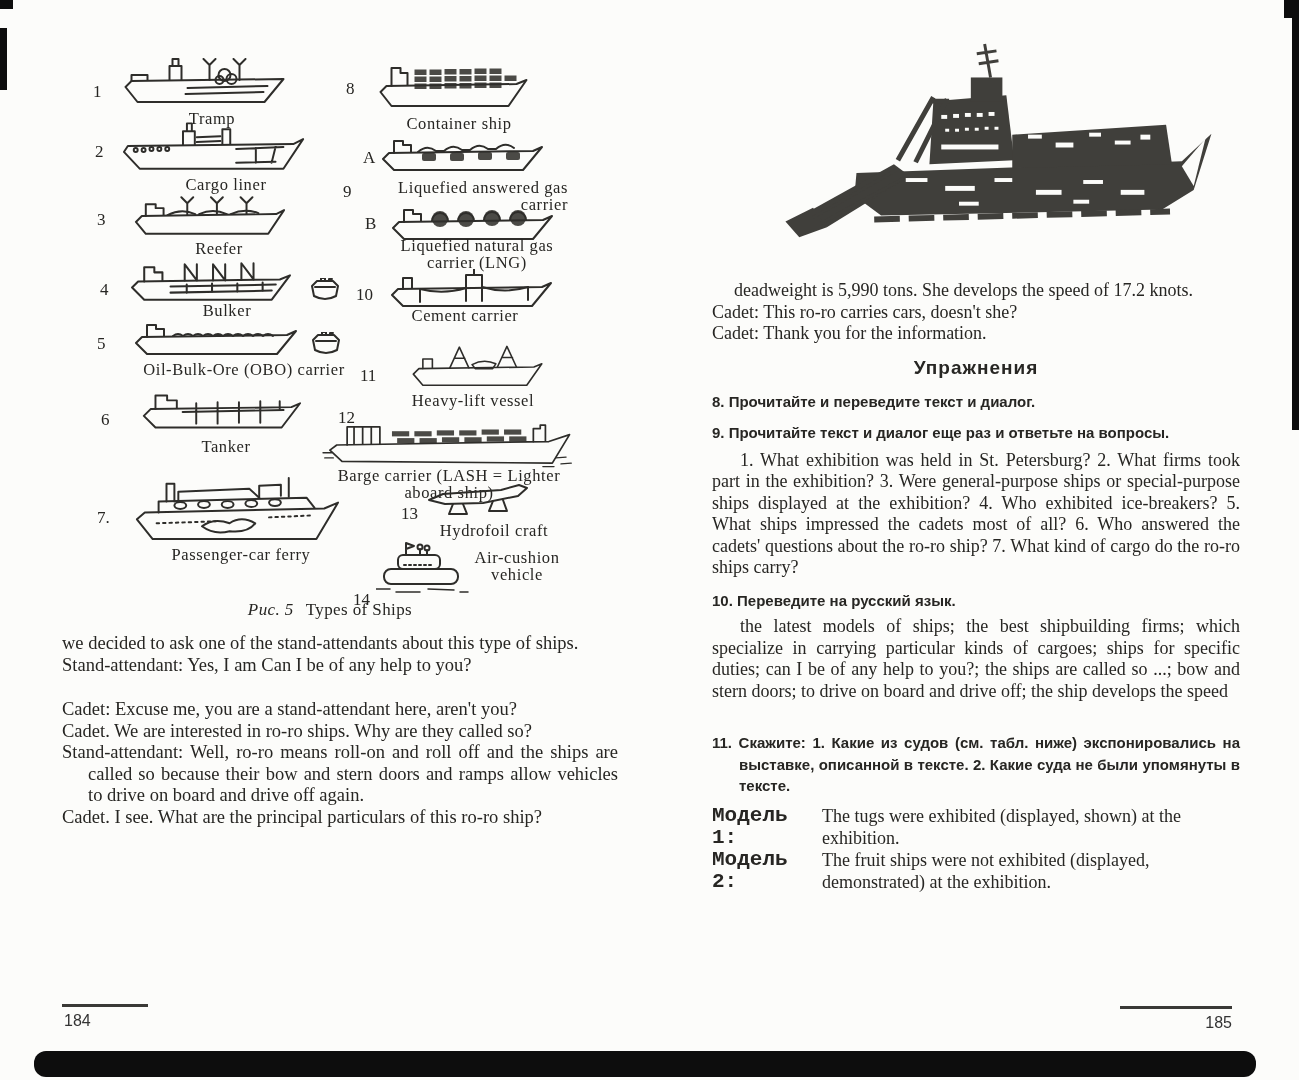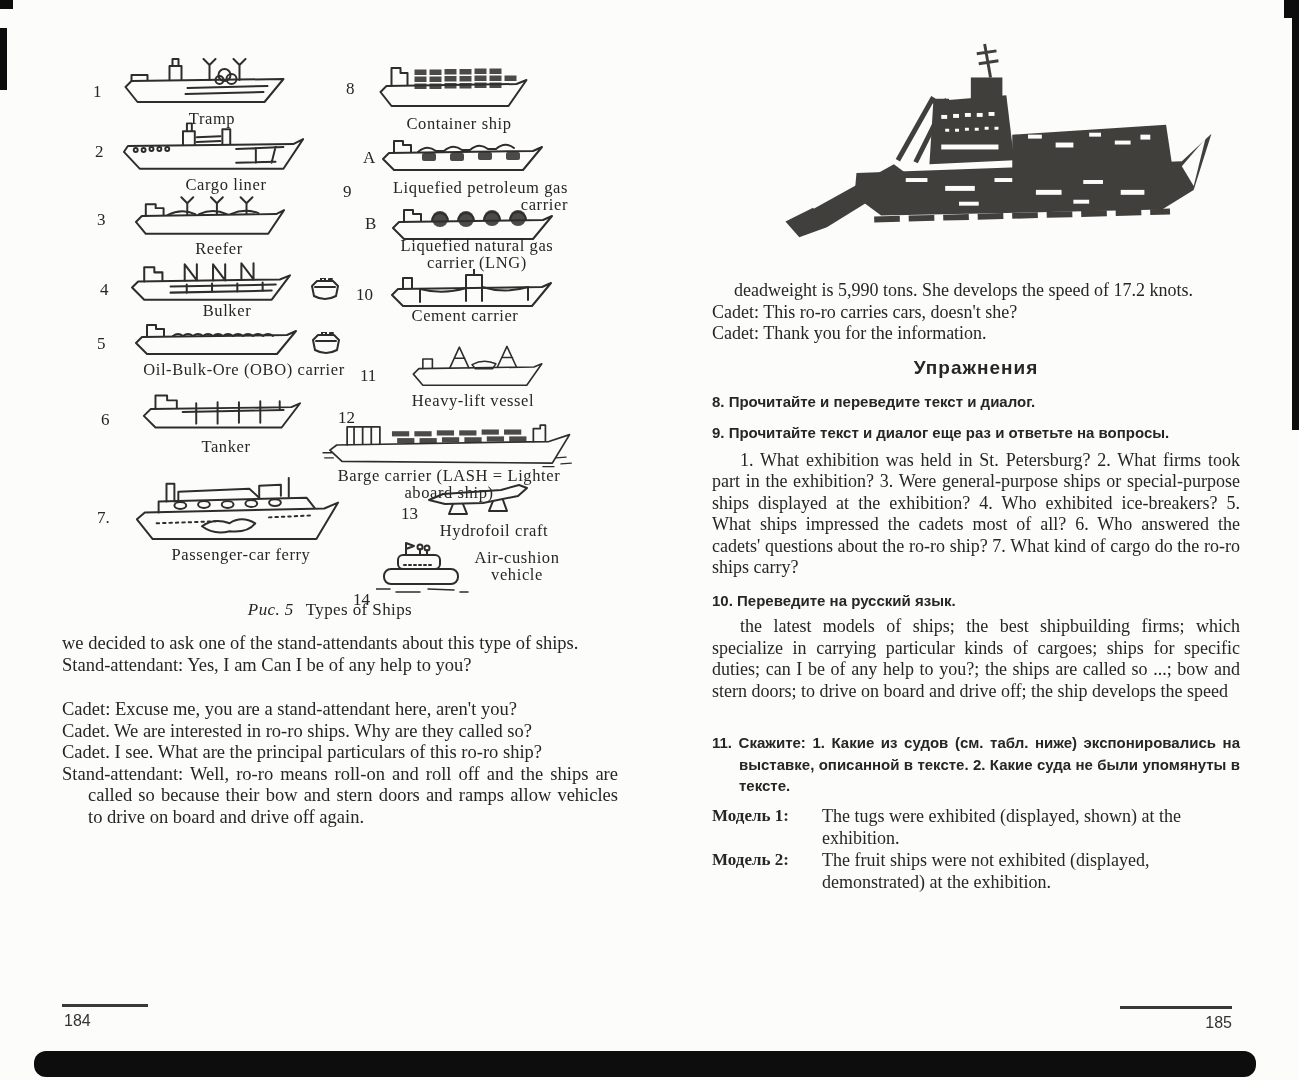--- a/index.html
+++ b/index.html
@@ -27,21 +27,21 @@
   .first-ind{text-indent:28px;}
   .qpar{line-height:21px;}
   span.b{font-weight:normal;}
   span.i{}
   .ex-head{font-family:"Liberation Sans",sans-serif;font-weight:bold;font-size:19px;
            text-align:center;letter-spacing:1px;margin:0;}
   .ex-item{font-family:"Liberation Sans",sans-serif;font-weight:bold;font-size:15px;
            line-height:21.5px;text-align:justify;margin:0;}
   .ex-item.hang{padding-left:27px;text-indent:-27px;}
   .model-row{display:flex;margin:0;}
-  .model-label{font-family:Liberation Serif, serif;font-weight:bold;font-size:17px;
+  .model-label{font-family:Liberation Mono, monospace;font-weight:bold;font-size:21px;
                width:100px;flex:none;margin-right:10px;line-height:22px;}
   .model-text{flex:1;font-size:18px;line-height:22px;text-align:left;}
   
   .rule{position:absolute;height:2.5px;background:#3a3936;}
   .pagenum{position:absolute;font-family:"Liberation Sans",sans-serif;font-size:16px;color:#333;}
   
   .fig6{position:absolute;left:742px;top:40px;width:505px;height:212px;}
   
   .artifact{position:absolute;background:var(--artifact);}
 </style>
@@ -223,21 +223,21 @@
               <rect x="72" y="17" width="14" height="8" rx="2"></rect>
               <rect x="100" y="16" width="14" height="8" rx="2"></rect>
               <rect x="128" y="16" width="14" height="8" rx="2"></rect>
           </g>
           <g class="ln">
             <path d="M5,23 L11,17 L155,15 L164,11 L145,34 L16,34 Z"></path>
             <path d="M16,17 L16,5 L25,5 L25,9 L33,9 L33,16"></path>
             <path d="M40,16 q9,-8 18,-1 h8 q9,-8 18,-1 h8 q9,-8 18,-1 h8 q9,-8 18,-1"></path>
           </g>
         </svg>
-        <div class="flabel ra" style="left:294px;top:127px;width:194px">Liquefied petroleum gas carrier</div>
+        <div class="flabel ra" style="left:294px;top:127px;width:194px">Liquefied answered gas carrier</div>
       </div>
 
       <div>
         <span class="fnum" style="left:285px;top:162px">B</span>
         <svg class="fship" style="left:308px;top:151px" width="168" height="40" viewBox="0 0 168 40">
           <g class="fl">
             <circle cx="52" cy="16" r="8"></circle>
               <circle cx="78" cy="16" r="8"></circle>
               <circle cx="104" cy="15" r="8"></circle>
               <circle cx="130" cy="15" r="8"></circle>
@@ -338,22 +338,22 @@
     </div>
 
     <div class="leftcol">
       <div class="fig-caption" style="transform:translateX(-10px)">
         <span class="cap-label">Рис. 5</span><span>Types of Ships</span>
       </div>
       <p class="body-p" style="margin-top:13px"><span>we decided to ask one of the </span><span class="b">stand-attendants</span><span> about </span><span class="b">this</span><span> type of ships.</span></p>
       <p class="body-p dlg"><span class="i">Stand-attendant:</span><span> Yes, I am  Can I be of any help to you?</span></p>
       <p class="body-p dlg" style="margin-top:23px"><span class="i">Cadet</span><span>: Excuse me, you are a stand-attendant here, aren't you?</span></p>
       <p class="body-p dlg"><span class="i">Cadet</span><span>. We are interested in ro-ro ships. Why are they called so?</span></p>
+      <p class="body-p dlg"><span class="i">Stand-attendant:</span><span> Well, ro-ro </span><span class="b">means</span><span> roll-on and roll off and the ships are called so because their bow and </span><span class="b">stern doors</span><span> and </span><span class="b">ramps allow vehicles</span><span> to drive on board and drive off again.</span></p>
       <p class="body-p dlg"><span class="i">Cadet</span><span>. I see. What are the </span><span class="b">principal particulars</span><span> of this ro-ro ship?</span></p>
-      <p class="body-p dlg"><span class="i">Stand-attendant:</span><span> Well, ro-ro </span><span class="b">means</span><span> roll-on and roll off and the ships are called so because their bow and </span><span class="b">stern doors</span><span> and </span><span class="b">ramps allow vehicles</span><span> to drive on board and drive off again.</span></p>
     </div>
 
     <div class="rule" style="left:62px;top:1004px;width:86px"></div>
     <div class="pagenum" style="left:64px;top:1012px">184</div>
   </div>
 
   <div>
 
     <svg class="fig6" viewBox="0 0 500 215">
       <g fill="#403f3b" stroke="none">

